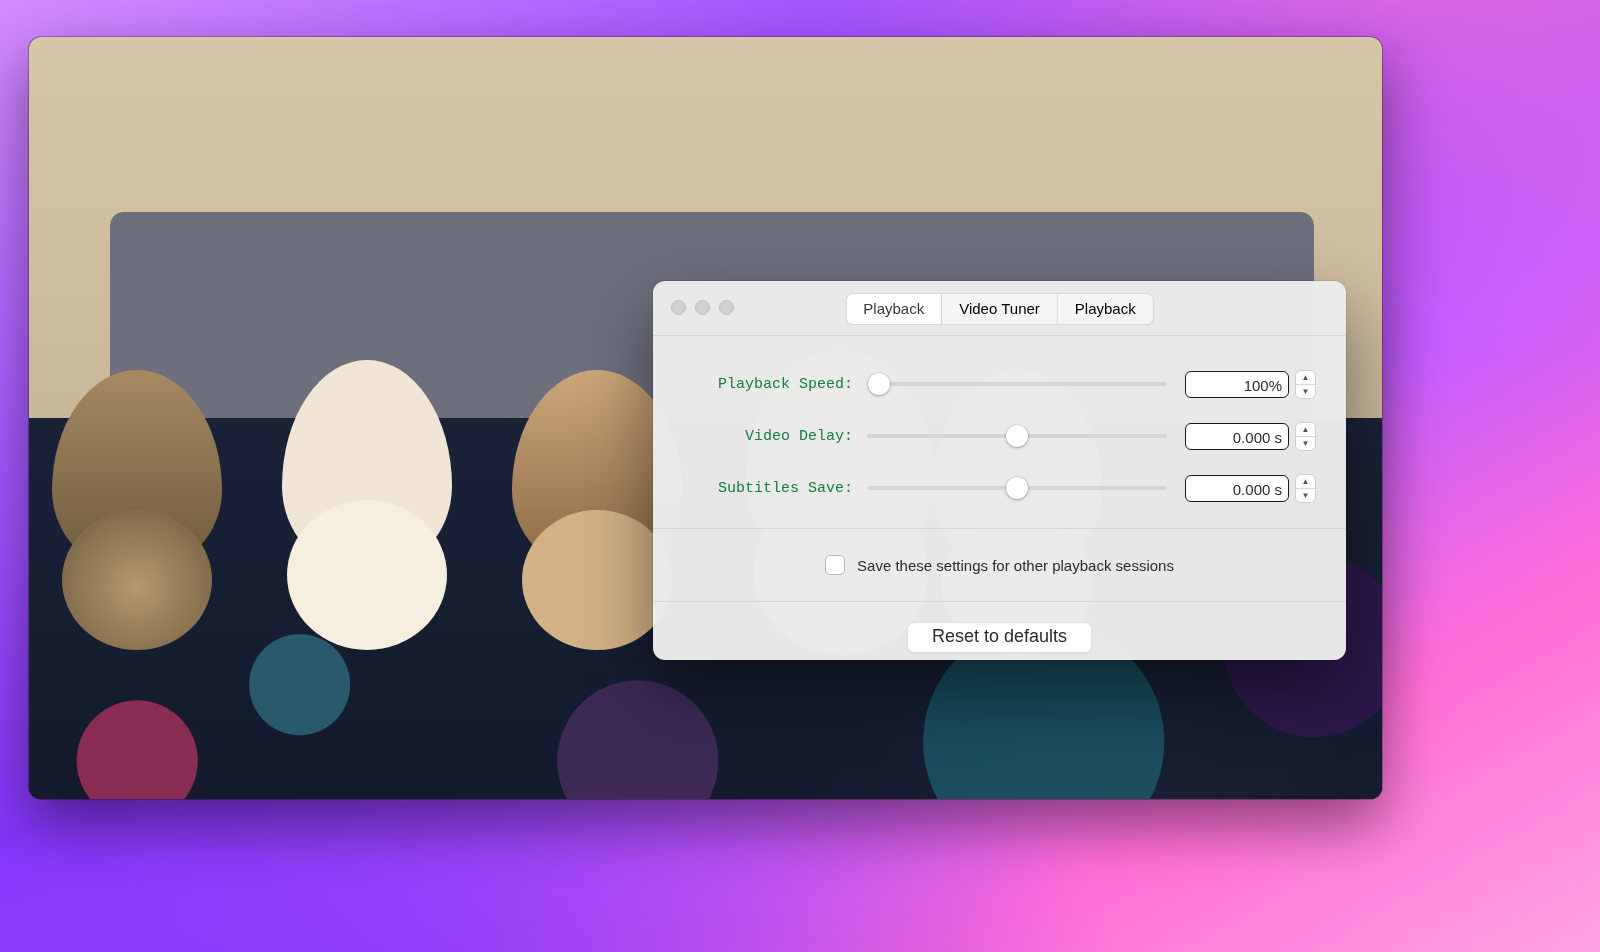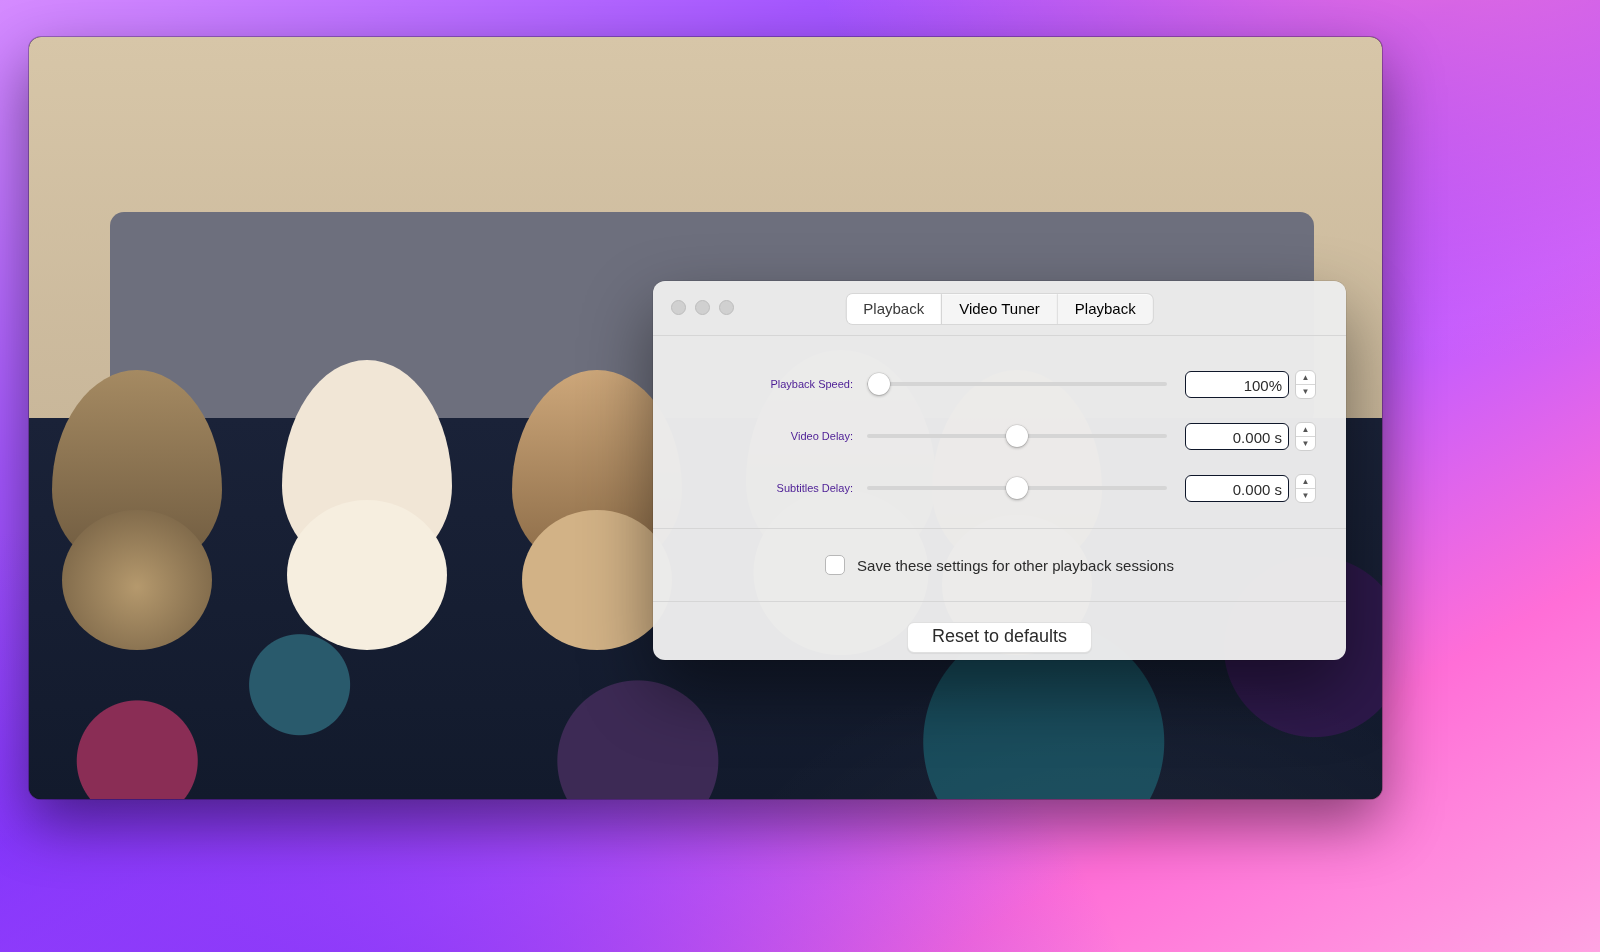--- a/index.html
+++ b/index.html
@@ -59,21 +59,21 @@
   .traffic{position:absolute;left:18px;top:19px;display:flex;gap:9px;}
   .dot{width:15px;height:15px;border-radius:50%;background:#d0d0d0;border:1px solid #bdbdbd;box-sizing:border-box;}
   .segmented{position:absolute;left:50%;top:12px;transform:translateX(-50%);
     display:flex;border:1px solid rgba(0,0,0,.12);border-radius:7px;overflow:hidden;
     background:#f5f5f5;box-shadow:inset 0 1px 0 rgba(255,255,255,.5);height:30px;}
   .seg{padding:0 17px;font-size:15px;line-height:30px;color:#000000;border-left:1px solid rgba(0,0,0,.1);cursor:default;}
   .seg:first-child{border-left:none;}
   .seg.active{background:#fff;color:#3a3a3a;box-shadow:0 0 0 1px rgba(0,0,0,.06);}
   .body-area{padding:22px 30px 0 30px;}
   .row{display:flex;align-items:center;height:52px;}
-  .lbl{width:170px;text-align:right;font-size:11px;color:#4c1d95;padding-right:14px;}
+  .lbl{width:170px;text-align:right;font-size:15px;color:#15803d;padding-right:14px;font-family:Liberation Mono, monospace;}
   .slider{flex:1;height:4px;background:#d5d5d5;border-radius:2px;position:relative;margin-right:18px;}
   .thumb{position:absolute;top:50%;width:22px;height:22px;background:#fff;border-radius:50%;
     transform:translate(-50%,-50%);box-shadow:0 1px 3px rgba(0,0,0,.3),0 0 0 .5px rgba(0,0,0,.12);}
   .valbox{width:104px;height:27px;border:1px solid #0f172a;border-radius:6px;background:#fff;
     font-size:15px;text-align:right;padding:0 6px;line-height:27px;box-sizing:border-box;color:#2b2b2b;}
   .stepper{width:19px;height:27px;margin-left:6px;display:flex;flex-direction:column;
     border:1px solid #cfcfcf;border-radius:6px;overflow:hidden;background:#fff;}
   .stepper div{flex:1;display:flex;align-items:center;justify-content:center;font-size:8px;color:#555;}
   .stepper div:first-child{border-bottom:1px solid #d6d6d6;}
   .hr{height:1px;background:#d6d6d6;margin:14px -30px 0 -30px;}
@@ -153,21 +153,21 @@
         <div class="thumb" style="left:50%"></div>
       </div>
       <div class="valbox">0.000 s</div>
       <div class="stepper">
         <div>▲</div>
         <div>▼</div>
       </div>
     </div>
 
     <div class="row">
-      <div class="lbl">Subtitles Delay:</div>
+      <div class="lbl">Subtitles Save:</div>
       <div class="slider">
         <div class="thumb" style="left:50%"></div>
       </div>
       <div class="valbox">0.000 s</div>
       <div class="stepper">
         <div>▲</div>
         <div>▼</div>
       </div>
     </div>
 

